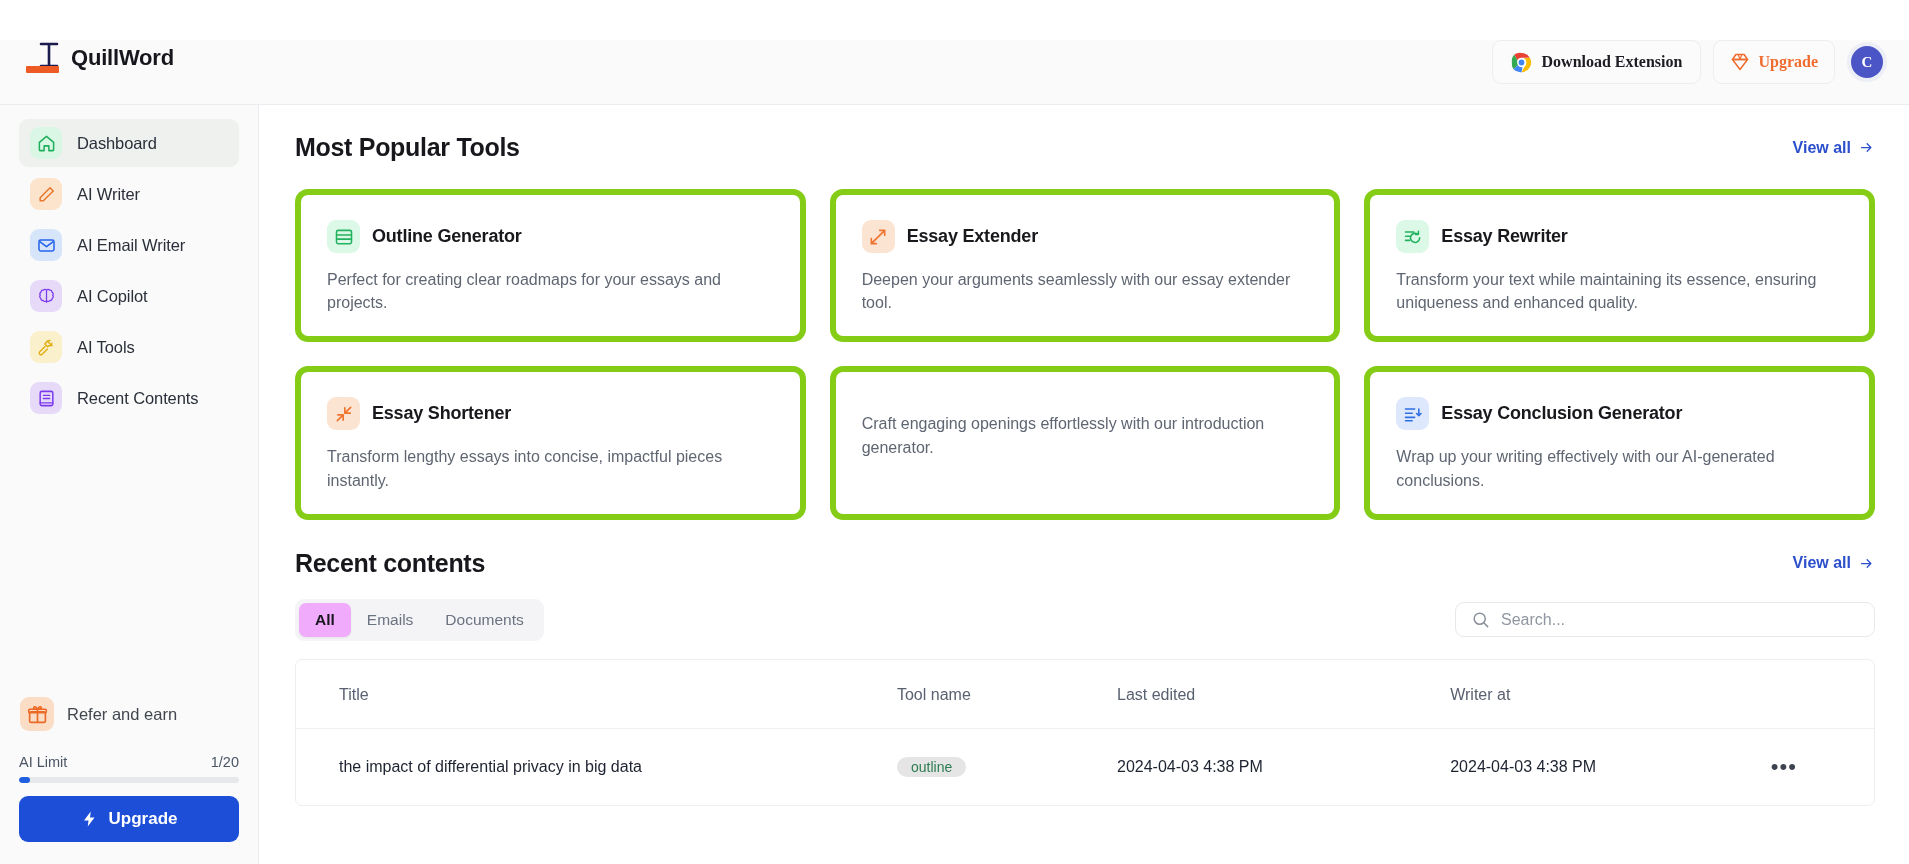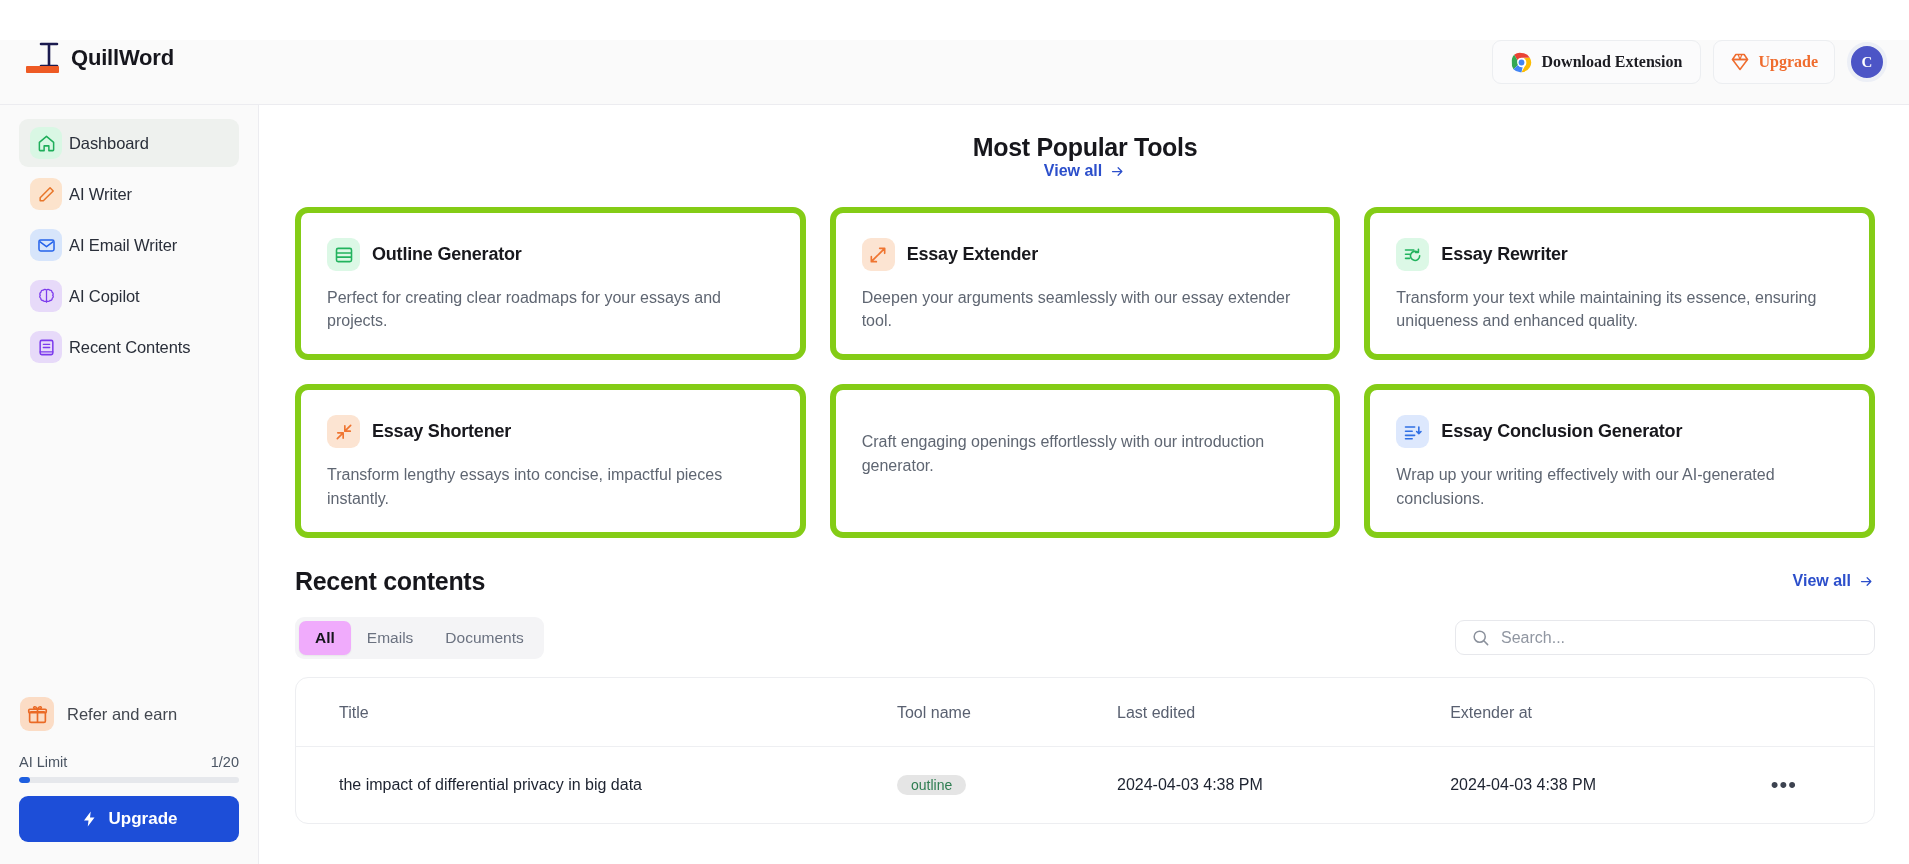--- a/index.html
+++ b/index.html
@@ -56,21 +56,21 @@
   .sidebar {
     width: 259px; min-width: 259px;
     background: #fafafa;
     border-right: 1px solid #ececf0;
     display: flex; flex-direction: column;
     padding: 14px 0 0 0;
     position: relative;
   }
   .nav { display: flex; flex-direction: column; gap: 3px; padding: 0 19px; }
   .nav-item {
-    display: flex; align-items: center; gap: 7px;
+    display: flex; align-items: center; gap: 15px;
     height: 48px; padding: 0 11px; border-radius: 9px; cursor: pointer;
   }
   .nav-item.active { background: #eef1ee; }
   .nav-icon {
     width: 32px; height: 32px; border-radius: 9px;
     display: flex; align-items: center; justify-content: center; flex: none;
   }
   .nav-label { font-size: 16.5px; font-weight: 500; color: #2a2f3a; letter-spacing: -0.1px; }
 
   .sidebar-bottom { margin-top: auto; padding: 0 19px 22px 19px; }
@@ -90,21 +90,20 @@
     background: #1d4ed8; color: #fff; font-size: 17px; font-weight: 700;
     display: flex; align-items: center; justify-content: center; gap: 10px;
     cursor: pointer; font-family: inherit;
   }
 
   
   .main { flex: 1; overflow: hidden; padding: 0 34px 0 36px; background: #fff; position: relative; }
   .section-head {
     display: flex; align-items: center; justify-content: space-between;
     padding-top: 28px;
-    flex-direction: column;
   }
   .section-title { font-size: 25px; font-weight: 700; color: #17171c; letter-spacing: -0.3px; }
   .view-all {
     display: flex; align-items: center; gap: 7px;
     font-size: 16px; font-weight: 600; color: #2c4fcb; cursor: pointer;
   }
 
   .tools-grid {
     display: grid; grid-template-columns: repeat(3, 1fr); gap: 24px;
     margin-top: 27px;
@@ -137,21 +136,21 @@
     width: 420px; height: 35px; border: 1px solid #e7e8ec; border-radius: 9px;
     display: flex; align-items: center; gap: 11px; padding: 0 15px; background: #fff;
   }
   .search-box input {
     border: none; outline: none; font-size: 16px; color: #4b5563;
     font-family: inherit; flex: 1; background: transparent;
   }
   .search-box input::placeholder { color: #9096a1; }
 
   .table-card {
-    margin-top: 18px; border: 1px solid #edeef1; border-radius: 13px; background: #fff;
+    margin-top: 18px; border: 1px solid #edeef1; border-radius: 7px; background: #fff;
     overflow: hidden;
   }
   table { width: 100%; border-collapse: collapse; }
   th {
     text-align: left; font-size: 16px; font-weight: 500; color: #596070;
     padding: 26px 10px 24px 10px; border-bottom: 1px solid #eeeff2;
   }
   td { padding: 27px 10px; font-size: 16px; color: #1d2330; }
   th.c-title, td.c-title { padding-left: 43px; width: 470px; }
   th.c-tool, td.c-tool { width: 175px; }
@@ -245,20 +244,29 @@
         <div class="nav-item">
           <span class="nav-icon" style="background:#e7daf9">
             <svg width="19" height="19" viewBox="0 0 24 24" fill="none">
               <path d="M12 4v16M12 4c-1-1.2-3-1.3-4 0-1.6-.3-3 .9-2.9 2.5C3.5 7.4 3 9.2 4.2 10.4 3 11.6 3.3 13.6 4.8 14.2 4.6 15.9 6.1 17.3 7.8 17c.8 1.5 2.9 1.7 4.2.6" stroke="#7c3aed" stroke-width="1.6" stroke-linejoin="round"></path>
               <path d="M12 4c1-1.2 3-1.3 4 0 1.6-.3 3 .9 2.9 2.5 1.6.9 2.1 2.7.9 3.9 1.2 1.2.9 3.2-.6 3.8.2 1.7-1.3 3.1-3 2.8-.8 1.5-2.9 1.7-4.2.6" stroke="#7c3aed" stroke-width="1.6" stroke-linejoin="round"></path>
             </svg>
           </span>
           <span class="nav-label">AI Copilot</span>
         </div>
 
+        <div class="nav-item">
+          <span class="nav-icon" style="background:#fbf0cc">
+            <svg width="19" height="19" viewBox="0 0 24 24" fill="none">
+              <path d="M13.5 4.5l6 6M17 3.5c-2.5-1-5 .6-5.6 2.6l-1.6 1.6 3.5 3.5 1.6-1.6c2 .6 4.4-1 3.6-3.5" stroke="#e0ae12" stroke-width="1.8" stroke-linejoin="round"></path>
+              <path d="M10.5 10.5L3.5 17.5a2 2 0 1 0 3 3l7-7" stroke="#e0ae12" stroke-width="1.8" stroke-linejoin="round"></path>
+            </svg>
+          </span>
+          <span class="nav-label">AI Tools</span>
+        </div>
 
         <div class="nav-item">
           <span class="nav-icon" style="background:#e7daf9">
             <svg width="19" height="19" viewBox="0 0 24 24" fill="none">
               <rect x="4" y="3" width="16" height="18" rx="2" stroke="#7c3aed" stroke-width="1.9"></rect>
               <path d="M8 8h8M8 12h8M4 17.5h16" stroke="#7c3aed" stroke-width="1.7" stroke-linecap="round"></path>
             </svg>
           </span>
           <span class="nav-label">Recent Contents</span>
         </div>
@@ -405,21 +413,21 @@
         </div>
       </div>
 
       <div class="table-card">
         <table>
           <thead>
             <tr>
               <th class="c-title">Title</th>
               <th class="c-tool">Tool name</th>
               <th class="c-edited">Last edited</th>
-              <th class="c-created">Extender at</th>
+              <th class="c-created">Writer at</th>
               <th class="c-more"></th>
             </tr>
           </thead>
           <tbody>
             <tr>
               <td class="c-title">the impact of differential privacy in big data</td>
               <td class="c-tool">
                 <span class="badge">outline</span>
               </td>
               <td class="c-edited">2024-04-03 4:38 PM</td>

